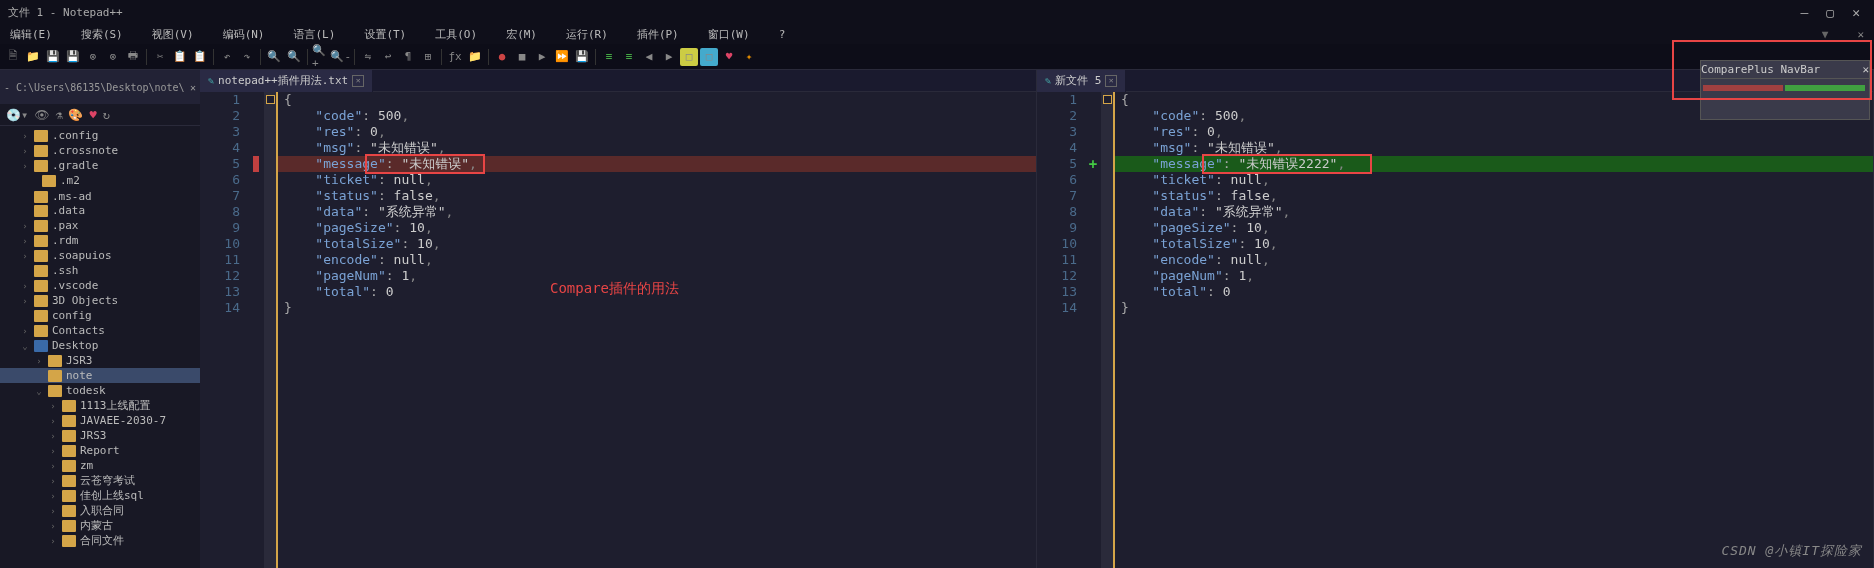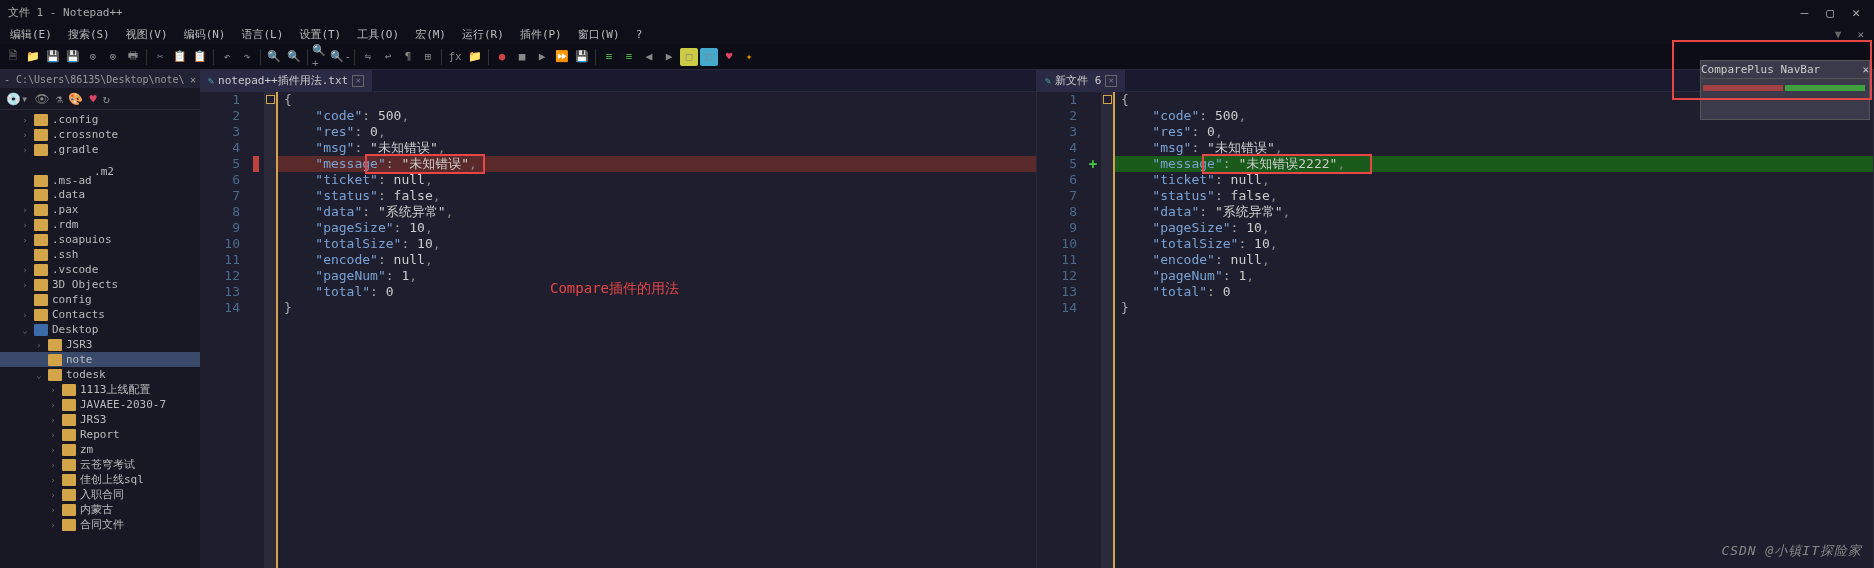--- a/index.html
+++ b/index.html
@@ -3,31 +3,31 @@
 <meta charset="utf-8">
 <style>
 * { margin: 0; padding: 0; box-sizing: border-box; font-family: "Microsoft YaHei", Consolas, monospace; }
 body { background: #1a1a2e; color: #ccc; font-size: 12px; overflow: hidden; width: 1874px; height: 568px; position: relative; }
 
 .titlebar { height: 24px; background: #0f0f1a; display: flex; align-items: center; padding: 7px 8px; color: #aaa; font-size: 11px; }
 .titlebar .spacer { flex: 1; }
 .win-btns { display: flex; gap: 18px; margin-right: 6px; }
 .win-btns span { cursor: pointer; font-size: 13px; }
 
-.menubar { height: 20px; background: #0f0f1a; display: flex; align-items: center; padding: 0 6px; gap: 8px; font-size: 11px; color: #bbb; }
+.menubar { height: 20px; background: #0f0f1a; display: flex; align-items: center; padding: 0 6px; gap: 21px; font-size: 11px; color: #bbb; }
 .menubar span { padding: 1px 4px; }
 
 .toolbar { height: 26px; background: #0d0d18; display: flex; align-items: center; padding: 2px 4px; gap: 2px; border-bottom: 1px solid #2a2a3a; }
 .toolbar .ico { width: 18px; height: 18px; display: flex; align-items: center; justify-content: center; font-size: 11px; color: #888; border-radius: 2px; }
 .toolbar .sep { width: 1px; height: 16px; background: #333; margin: 0 2px; }
 
 .layout { display: flex; height: calc(100% - 70px); }
 
 .sidebar { width: 200px; background: #181825; display: flex; flex-direction: column; }
-.sb-path { height: 18px; background: #222235; display: flex; align-items: center; padding: 0 4px; font-size: 10px; color: #999; justify-content: space-between; }
+.sb-path { height: 34px; background: #222235; display: flex; align-items: center; padding: 0 4px; font-size: 10px; color: #999; justify-content: space-between; }
 .sb-icons { height: 22px; display: flex; align-items: center; gap: 6px; padding: 0 6px; color: #888; font-size: 12px; border-bottom: 1px solid #2a2a3a; }
 .tree { flex: 1; overflow: auto; padding: 2px 0; }
 .tree-item { display: flex; align-items: center; height: 15px; padding-left: 6px; gap: 4px; font-size: 11px; color: #bbb; white-space: nowrap; }
 .tree-item .exp { width: 10px; text-align: center; color: #666; font-size: 9px; }
 .tree-item .fld { width: 14px; height: 12px; background: #d4a548; border-radius: 1px; }
 .tree-item .fld.blue { background: #3a6aa8; }
 .tree-item.sel { background: #3a4a6a; }
 
 .editors { flex: 1; display: flex; }
 .editor { flex: 1; display: flex; flex-direction: column; border-right: 1px solid #2a2a3a; }
@@ -164,21 +164,21 @@
         <div class="tree-item" style="padding-left: 20px;">
           <span class="exp">›</span>
           <span class="fld "></span>
           <span>.crossnote</span>
         </div>
         <div class="tree-item" style="padding-left: 20px;">
           <span class="exp">›</span>
           <span class="fld "></span>
           <span>.gradle</span>
         </div>
-        <div class="tree-item" style="padding-left: 8px; flex-direction: column;">
+        <div class="tree-item" style="padding-left: 28px;">
           <span class="exp"></span>
           <span class="fld "></span>
           <span>.m2</span>
         </div>
         <div class="tree-item" style="padding-left: 20px; align-items: flex-end;">
           <span class="exp"></span>
           <span class="fld "></span>
           <span>.ms-ad</span>
         </div>
         <div class="tree-item" style="padding-left: 20px;">
@@ -377,21 +377,21 @@
           </div>
         <div class="red-box" style="top:62px; left:165px; width:120px; height:20px;"></div>
         <div class="overlay-text" style="top:188px; left:350px;">Compare插件的用法</div>
       </div>
     </div>
 
     <div class="editor">
       <div class="tabs">
         <div class="tab">
           <span class="pen">✎</span>
-          <span>新文件 6</span>
+          <span>新文件 5</span>
           <span class="x">✕</span>
         </div>
       </div>
       <div class="code" id="code-right">
           <div class="lnums">
             <div>1</div>
             <div>2</div>
             <div>3</div>
             <div>4</div>
             <div>5</div>

